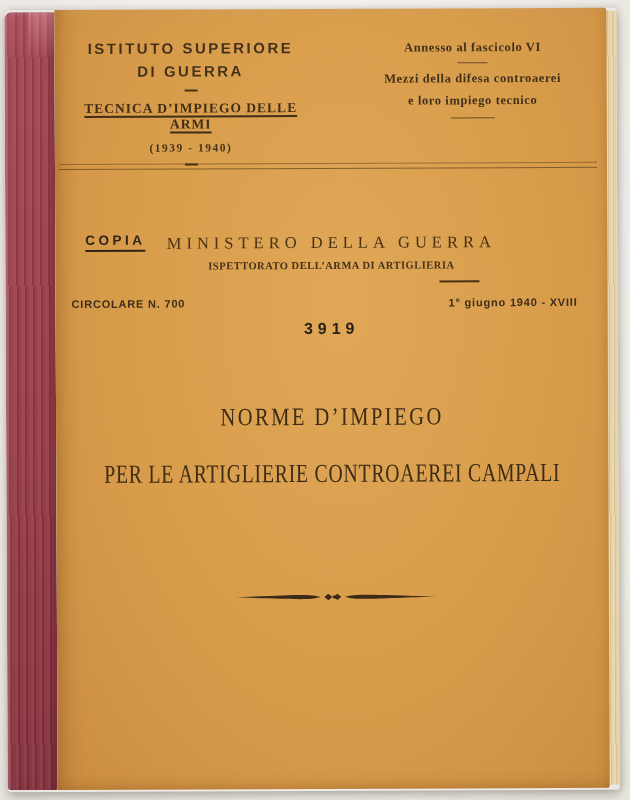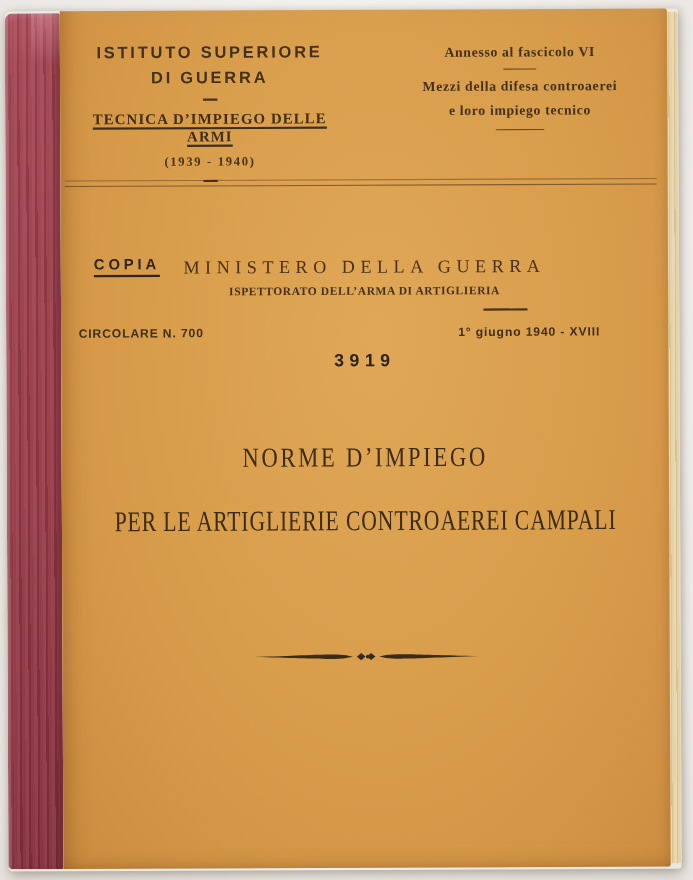--- a/index.html
+++ b/index.html
@@ -70,21 +70,21 @@
     border-top:1px solid rgba(74,49,21,.45);border-bottom:1px solid rgba(74,49,21,.6);}
 
   .copia{left:30px;top:183px;font-size:13.5px;font-weight:700;letter-spacing:3.5px;color:#2e2417;
     border-bottom:2px solid #2e2417;padding-bottom:2px;font-family:"Liberation Sans","DejaVu Sans",sans-serif;margin-top:40px;}
 
   .ministry{left:0;width:100%;top:224px;text-align:center;font-size:16.5px;letter-spacing:5px;color:#4a3115;}
   .inspectorate{left:0;width:100%;top:251px;text-align:center;font-size:10.5px;font-weight:700;letter-spacing:0.5px;color:#45311a;}
   .dash-center{left:0;right:0;top:272px;width:40px;}
 
   .circ-row-left{left:16px;top:288px;font-size:11px;letter-spacing:0.8px;color:#3e2d18;font-weight:700;}
-  .circ-row-right{right:62px;top:288px;font-size:11px;letter-spacing:0.8px;color:#3e2d18;font-weight:700;text-align:center;}
+  .circ-row-right{right:30px;top:288px;font-size:11px;letter-spacing:0.8px;color:#3e2d18;font-weight:700;text-align:center;}
 
   .protocol{left:0;width:100%;top:311px;text-align:center;font-size:16px;font-weight:700;letter-spacing:5px;color:#2b2218;}
 
   .title-wrap{left:0;width:100%;white-space:nowrap;}
   .title-wrap > span{display:inline-block;position:relative;left:50%;white-space:nowrap;}
   .title-1{top:394px;}
   .title-1 > span{font-size:25px;letter-spacing:3px;color:#3c2b15;transform:translateX(-50%) scaleX(0.82);}
   .title-2{top:450px;}
   .title-2 > span{font-size:26px;letter-spacing:1px;color:#3c2b15;transform:translateX(-50%) scaleX(0.76);}
 

